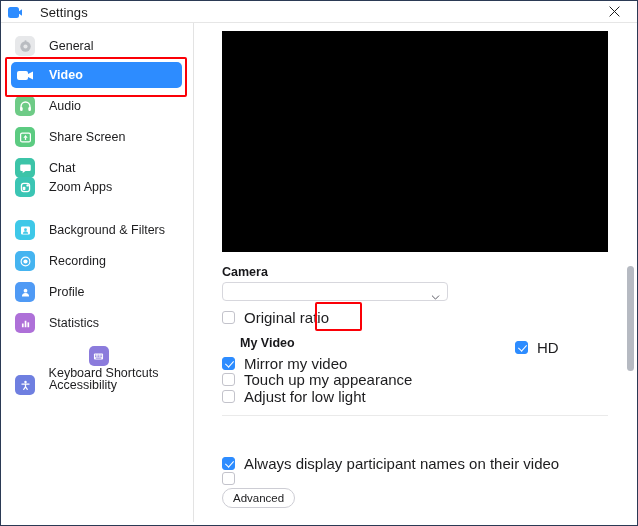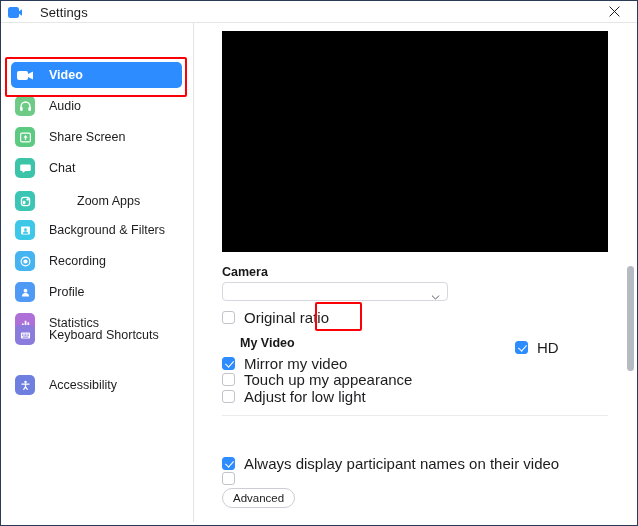--- a/index.html
+++ b/index.html
@@ -273,20 +273,30 @@
     <div class="tb-close">
       <svg width="11" height="11" viewBox="0 0 11 11">
         <line x1="0.6" y1="0.6" x2="10.4" y2="10.4" stroke="#1b1b1b" stroke-width="1"></line>
         <line x1="10.4" y1="0.6" x2="0.6" y2="10.4" stroke="#1b1b1b" stroke-width="1"></line>
       </svg>
     </div>
   </div>
 
   <div class="sidebar">
 
+    <div class="nav-item" style="top:10px;">
+      <span class="nav-icon" style="background:#e7e8ea;">
+        <svg width="13" height="13" viewBox="0 0 20 20">
+          <circle cx="10" cy="10" r="8" fill="#b9bcc1"></circle>
+          <circle cx="10" cy="10" r="3.2" fill="#e7e8ea"></circle>
+          <rect x="8.7" y="0.5" width="2.6" height="4" fill="#b9bcc1"></rect>
+        </svg>
+      </span>
+      <span class="nav-label">General</span>
+    </div>
 
     <div class="nav-item" style="top:70px;">
       <span class="nav-icon" style="background:#6ecb86;">
         <svg width="13" height="13" viewBox="0 0 16 16">
           <path d="M2.5 10 V8 a5.5 5.5 0 0 1 11 0 V10" fill="none" stroke="#ffffff" stroke-width="1.7"></path>
           <rect x="1.3" y="8.6" width="3.2" height="5" rx="1.5" fill="#ffffff"></rect>
           <rect x="11.5" y="8.6" width="3.2" height="5" rx="1.5" fill="#ffffff"></rect>
         </svg>
       </span>
       <span class="nav-label">Audio</span>
@@ -315,21 +325,21 @@
 
     <div class="nav-item" style="top:132px;">
       <span class="nav-icon" style="background:#3cc4a8;">
         <svg width="13" height="13" viewBox="0 0 16 16">
           <path d="M3 3 h10 a1.5 1.5 0 0 1 1.5 1.5 v5 a1.5 1.5 0 0 1 -1.5 1.5 h-5 l-3.5 2.5 v-2.5 h-1.5 a1.5 1.5 0 0 1 -1.5 -1.5 v-5 a1.5 1.5 0 0 1 1.5 -1.5 z" fill="#ffffff"></path>
         </svg>
       </span>
       <span class="nav-label">Chat</span>
     </div>
 
-    <div class="nav-item" style="top:165px;gap:28px;">
+    <div class="nav-item" style="top:151px;">
       <span class="nav-icon" style="background:#3bc5b4;">
         <svg width="13" height="13" viewBox="0 0 16 16">
           <rect x="3" y="3" width="10" height="10" rx="2.8" fill="none" stroke="#ffffff" stroke-width="1.6"></rect>
           <circle cx="10.6" cy="5.4" r="1.5" fill="#ffffff"></circle>
           <rect x="4.6" y="7" width="3.3" height="4.3" rx="1" fill="#ffffff"></rect>
         </svg>
       </span>
       <span class="nav-label">Zoom Apps</span>
     </div>
 
@@ -368,21 +378,21 @@
       <span class="nav-icon" style="background:#ae70d8;">
         <svg width="13" height="13" viewBox="0 0 16 16">
           <rect x="3.6" y="8" width="2.1" height="4.6" fill="#ffffff"></rect>
           <rect x="7" y="4.6" width="2.1" height="8" fill="#ffffff"></rect>
           <rect x="10.4" y="6.6" width="2.1" height="6" fill="#ffffff"></rect>
         </svg>
       </span>
       <span class="nav-label">Statistics</span>
     </div>
 
-    <div class="nav-item" style="top:299px;">
+    <div class="nav-item" style="top:323px;flex-direction:column;">
       <span class="nav-icon" style="background:#8b7bdc;">
         <svg width="13" height="13" viewBox="0 0 16 16">
           <rect x="2.4" y="4.4" width="11.2" height="7.2" rx="1.2" fill="#ffffff"></rect>
           <g fill="#8b7bdc">
             <rect x="3.7" y="5.7" width="1.3" height="1.2"></rect>
             <rect x="5.6" y="5.7" width="1.3" height="1.2"></rect>
             <rect x="7.5" y="5.7" width="1.3" height="1.2"></rect>
             <rect x="9.4" y="5.7" width="1.3" height="1.2"></rect>
             <rect x="11.3" y="5.7" width="1.1" height="1.2"></rect>
             <rect x="3.7" y="7.6" width="1.3" height="1.2"></rect>

